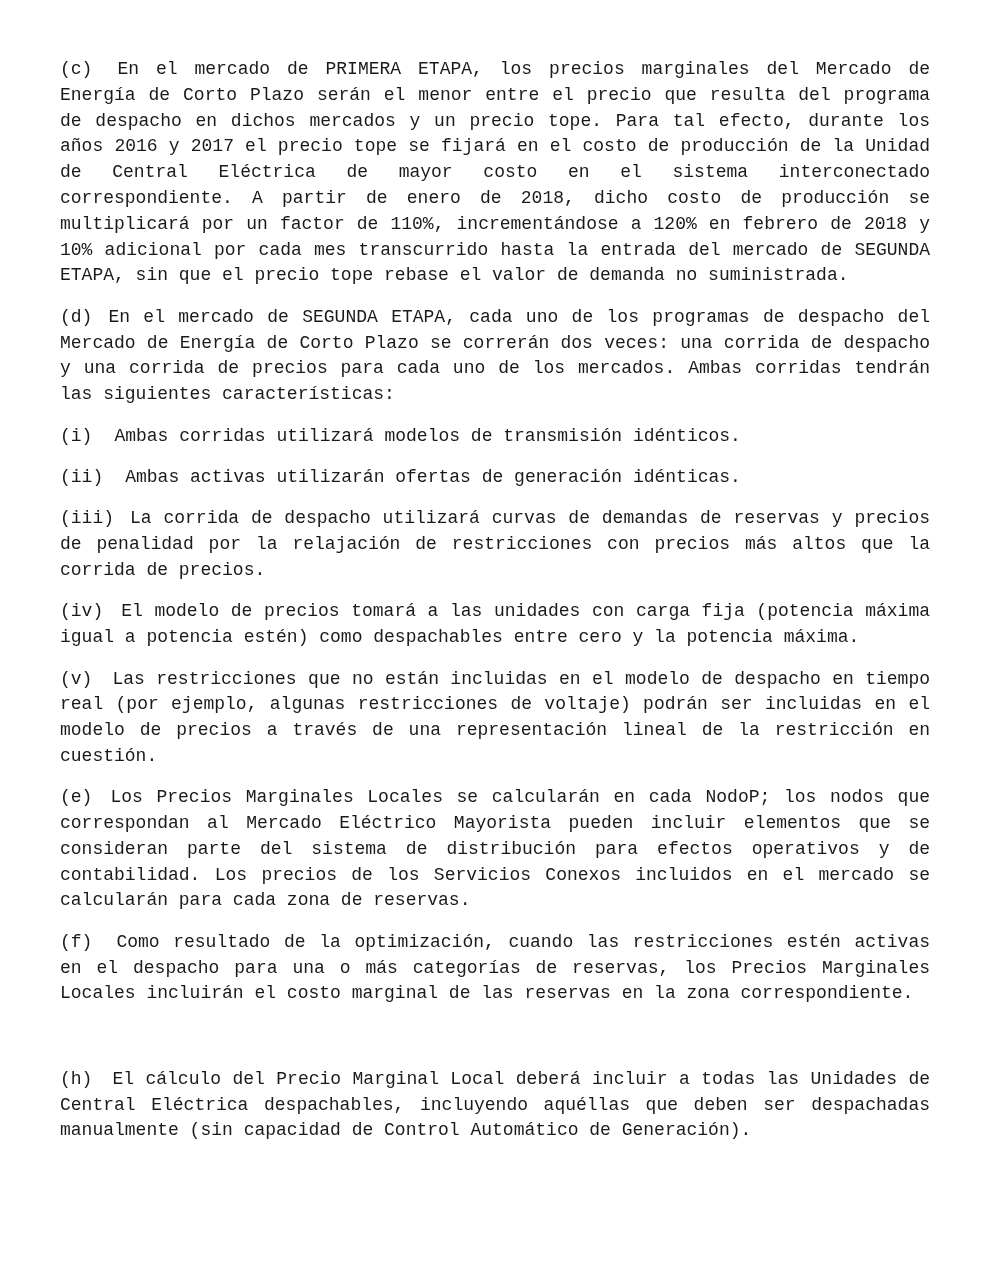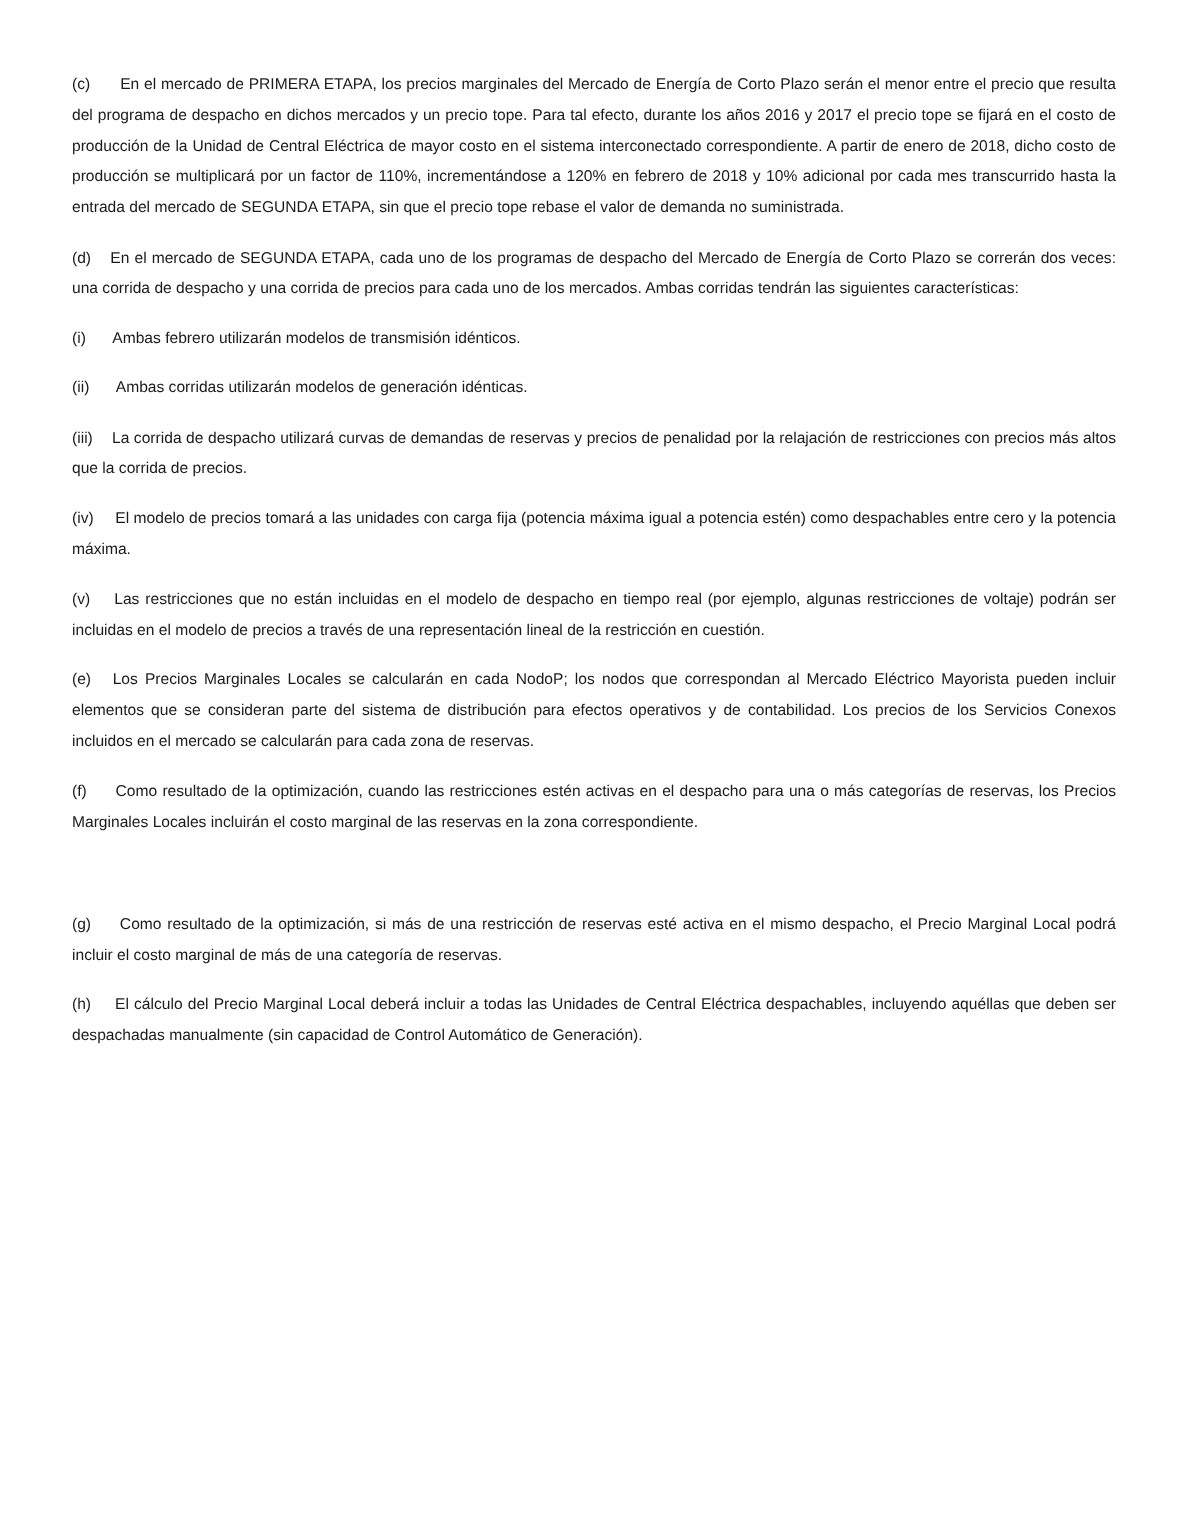--- a/index.html
+++ b/index.html
@@ -2,22 +2,22 @@
 <html><head>
 <meta charset="utf-8">
 <style>
   html, body { margin: 0; padding: 0; background: #ffffff; }
   body { width: 990px; height: 1280px; overflow: hidden; position: relative; }
   .page {
     position: absolute;
     left: 60px;
     top: 57px;
     width: 870px;
-    font-family: Liberation Sans, sans-serif;
-    font-size: 13px;
+    font-family: Liberation Mono, monospace;
+    font-size: 18px;
     line-height: 25.8px;
     color: #1a1a1a;
   }
   .para {
     margin: 0 0 15.6px 0;
     text-align: justify;
     text-align-last: left;
   }
   .label { display: inline-block; margin-right: 0; }
   .gap-large { height: 44px; }
@@ -29,25 +29,25 @@
 
   <p class="para">
     <span class="label">(c)</span><span style="display:inline-block;width:25px;"></span><span>En el mercado de PRIMERA ETAPA, los precios marginales del Mercado de Energía de Corto Plazo serán el menor entre el precio que resulta del programa de despacho en dichos mercados y un precio tope. Para tal efecto, durante los años 2016 y 2017 el precio tope se fijará en el costo de producción de la Unidad de Central Eléctrica de mayor costo en el sistema interconectado correspondiente. A partir de enero de 2018, dicho costo de producción se multiplicará por un factor de 110%, incrementándose a 120% en febrero de 2018 y 10% adicional por cada mes transcurrido hasta la entrada del mercado de SEGUNDA ETAPA, sin que el precio tope rebase el valor de demanda no suministrada.</span>
   </p>
 
   <p class="para">
     <span class="label">(d)</span><span style="display:inline-block;width:16px;"></span><span>En el mercado de SEGUNDA ETAPA, cada uno de los programas de despacho del Mercado de Energía de Corto Plazo se correrán dos veces: una corrida de despacho y una corrida de precios para cada uno de los mercados. Ambas corridas tendrán las siguientes características:</span>
   </p>
 
   <p class="para">
-    <span class="label">(i)</span><span style="display:inline-block;width:22px;"></span><span>Ambas febrero utilizarán modelos de transmisión idénticos.</span>
+    <span class="label">(i)</span><span style="display:inline-block;width:22px;"></span><span>Ambas corridas utilizará modelos de transmisión idénticos.</span>
   </p>
 
   <p class="para">
-    <span class="label">(ii)</span><span style="display:inline-block;width:22px;"></span><span>Ambas corridas utilizarán modelos de generación idénticas.</span>
+    <span class="label">(ii)</span><span style="display:inline-block;width:22px;"></span><span>Ambas activas utilizarán ofertas de generación idénticas.</span>
   </p>
 
   <p class="para">
     <span class="label">(iii)</span><span style="display:inline-block;width:16px;"></span><span>La corrida de despacho utilizará curvas de demandas de reservas y precios de penalidad por la relajación de restricciones con precios más altos que la corrida de precios.</span>
   </p>
 
   <p class="para">
     <span class="label">(iv)</span><span style="display:inline-block;width:18px;"></span><span>El modelo de precios tomará a las unidades con carga fija (potencia máxima igual a potencia estén) como despachables entre cero y la potencia máxima.</span>
   </p>
 
@@ -59,21 +59,18 @@
   <p class="para">
     <span class="label">(e)</span><span style="display:inline-block;width:18px;"></span><span>Los Precios Marginales Locales se calcularán en cada NodoP; los nodos que correspondan al Mercado Eléctrico Mayorista pueden incluir elementos que se consideran parte del sistema de distribución para efectos operativos y de contabilidad. Los precios de los Servicios Conexos incluidos en el mercado se calcularán para cada zona de reservas.</span>
   </p>
 
   <p class="para">
     <span class="label">(f)</span><span style="display:inline-block;width:24px;"></span><span>Como resultado de la optimización, cuando las restricciones estén activas en el despacho para una o más categorías de reservas, los Precios Marginales Locales incluirán el costo marginal de las reservas en la zona correspondiente.</span>
   </p>
 
   <div class="gap-large"></div>
 
-  <p class="para">
-    <span class="label">(g)</span><span style="display:inline-block;width:24px;"></span><span>Como resultado de la optimización, si más de una restricción de reservas esté activa en el mismo despacho, el Precio Marginal Local podrá incluir el costo marginal de más de una categoría de reservas.</span>
-  </p>
 
   <p class="para">
     <span class="label">(h)</span><span style="display:inline-block;width:20px;"></span><span>El cálculo del Precio Marginal Local deberá incluir a todas las Unidades de Central Eléctrica despachables, incluyendo aquéllas que deben ser despachadas manualmente (sin capacidad de Control Automático de Generación).</span>
   </p>
 
 </div>
 
 </body></html>

